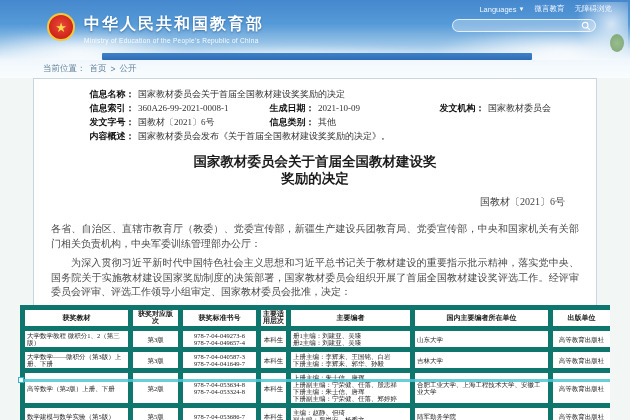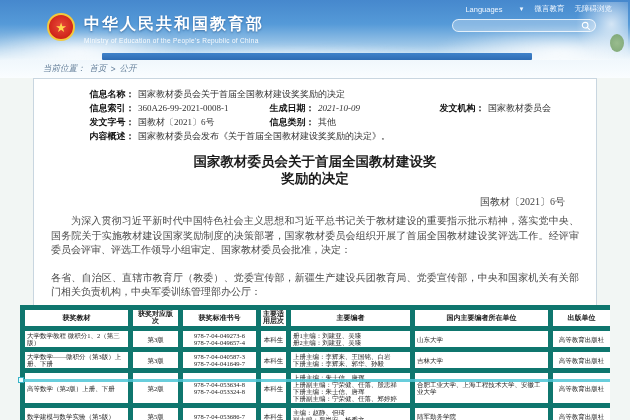--- a/index.html
+++ b/index.html
@@ -27,56 +27,56 @@
     background:radial-gradient(circle at 50% 45%,#e84a3a 0%,#cf2419 70%);
     border:2px solid #f3c93c;box-sizing:border-box;
     display:flex;align-items:center;justify-content:center;
   }
   .emblem .star{color:#ffd84d;font-size:13px;line-height:13px;}
   .site-names{position:absolute;left:84px;top:14px;color:#fff;}
   .site-zh{font-size:16px;font-weight:bold;letter-spacing:2px;text-shadow:0 1px 2px rgba(20,60,110,.5);}
   .site-en{font-size:6.5px;margin-top:2px;letter-spacing:.3px;opacity:.95;}
   .topbar{position:absolute;right:18px;top:4px;display:flex;gap:10px;align-items:center;
     color:#eef6ff;font-size:7.5px;}
-  .topbar .link{cursor:pointer;display:flex;align-items:center;gap:16px;}
+  .topbar .link{cursor:pointer;display:flex;align-items:center;gap:2px;}
   .chev{font-size:6px;}
   .searchbox{
     position:absolute;left:452px;top:19px;width:144px;height:13px;border-radius:8px;
     background:rgba(255,255,255,.30);border:1px solid rgba(255,255,255,.75);
     display:flex;align-items:center;justify-content:flex-end;box-sizing:border-box;padding:0 4px;
   }
   .searchbox input{
     flex:1;background:transparent;border:none;outline:none;height:10px;font-size:8px;color:#fff;
   }
   .nav-strip{
     position:absolute;left:102px;top:53px;width:430px;height:7px;
     background:linear-gradient(180deg,#3f82ca,#2e6cb4);border-radius:1px;
   }
   
   .crumbbar{
     position:absolute;left:0;top:60px;width:630px;height:18px;
     background:linear-gradient(180deg,#f0f7fc,#fafdff);
-    display:flex;align-items:center;font-size:8.5px;color:#66809b;font-style:italic;
+    display:flex;align-items:center;font-size:8.5px;color:#66809b;
   }
   .crumbbar .inner{margin-left:43px;display:flex;gap:4px;align-items:center;}
   .crumbbar .bc-link{color:#66809b;cursor:pointer;}
   
   .card{
     position:absolute;left:33px;top:78px;width:564px;height:342px;
     background:#fff;border:1px solid #c9d6e0;box-sizing:border-box;
     padding:10px 17px 0 17px;
     font-family:"Liberation Serif", serif;
   }
   .meta{margin-left:35px;font-size:9px;color:#333;}
   .meta-row{display:flex;margin-bottom:4px;line-height:10px;}
   .m-label{font-weight:bold;color:#111;flex:none;}
   .m-val{color:#333;}
   .w-label{width:52px;text-align:center;}
   .pair1v{width:128px;}
-  .pair2v{width:118px;font-style:italic;}
+  .pair2v{width:118px;}
   .doc-title{margin-top:12px;text-align:center;font-weight:bold;font-size:13.5px;line-height:17px;color:#1c1c1c;}
   .doc-number{margin-top:8px;text-align:right;font-size:10px;color:#444;padding-right:14px;}
   .para{font-size:10px;line-height:14.5px;color:#4a4a4a;text-align:justify;margin:0;}
   .para.first{margin-top:13px;}
   .para.indent{text-indent:2em;margin-top:5px;}
   
   .award-table-wrap{
     position:absolute;left:20px;top:305px;width:590px;height:115px;overflow:hidden;background:#fff;
   }
   table.award{
@@ -170,22 +170,22 @@
     </div>
   </div>
 
   <div class="doc-title">
     <div>国家教材委员会关于首届全国教材建设奖</div>
     <div>奖励的决定</div>
   </div>
 
   <div class="doc-number">国教材〔2021〕6号</div>
 
+  <p class="para first">各省、自治区、直辖市教育厅（教委）、党委宣传部，新疆生产建设兵团教育局、党委宣传部，中央和国家机关有关部门相关负责机构，中央军委训练管理部办公厅：</p>
   <p class="para indent">为深入贯彻习近平新时代中国特色社会主义思想和习近平总书记关于教材建设的重要指示批示精神，落实党中央、国务院关于实施教材建设国家奖励制度的决策部署，国家教材委员会组织开展了首届全国教材建设奖评选工作。经评审委员会评审、评选工作领导小组审定、国家教材委员会批准，决定：</p>
-  <p class="para first">各省、自治区、直辖市教育厅（教委）、党委宣传部，新疆生产建设兵团教育局、党委宣传部，中央和国家机关有关部门相关负责机构，中央军委训练管理部办公厅：</p>
   <p class="para indent">授予义务教育三科统编教材等10种教材“全国优秀教材特等奖”，授予《马克思主义哲学（第二版）》等200种教材“全国优秀教材一等奖”，授予《职业道德与法律（第五版）》等789种教材“全国优秀教材二等奖”，授予国家教材委员会语文学科专家委员会等99个集体“全国教材建设先进集体”称号，授予丁增稳等200名同志“全国教材建设先进个人”称号。</p>
 </div>
 
 <div class="award-table-wrap">
   <table class="award">
     <colgroup>
       <col style="width:108px">
         <col style="width:50px">
         <col style="width:78px">
       <col style="width:30px">

